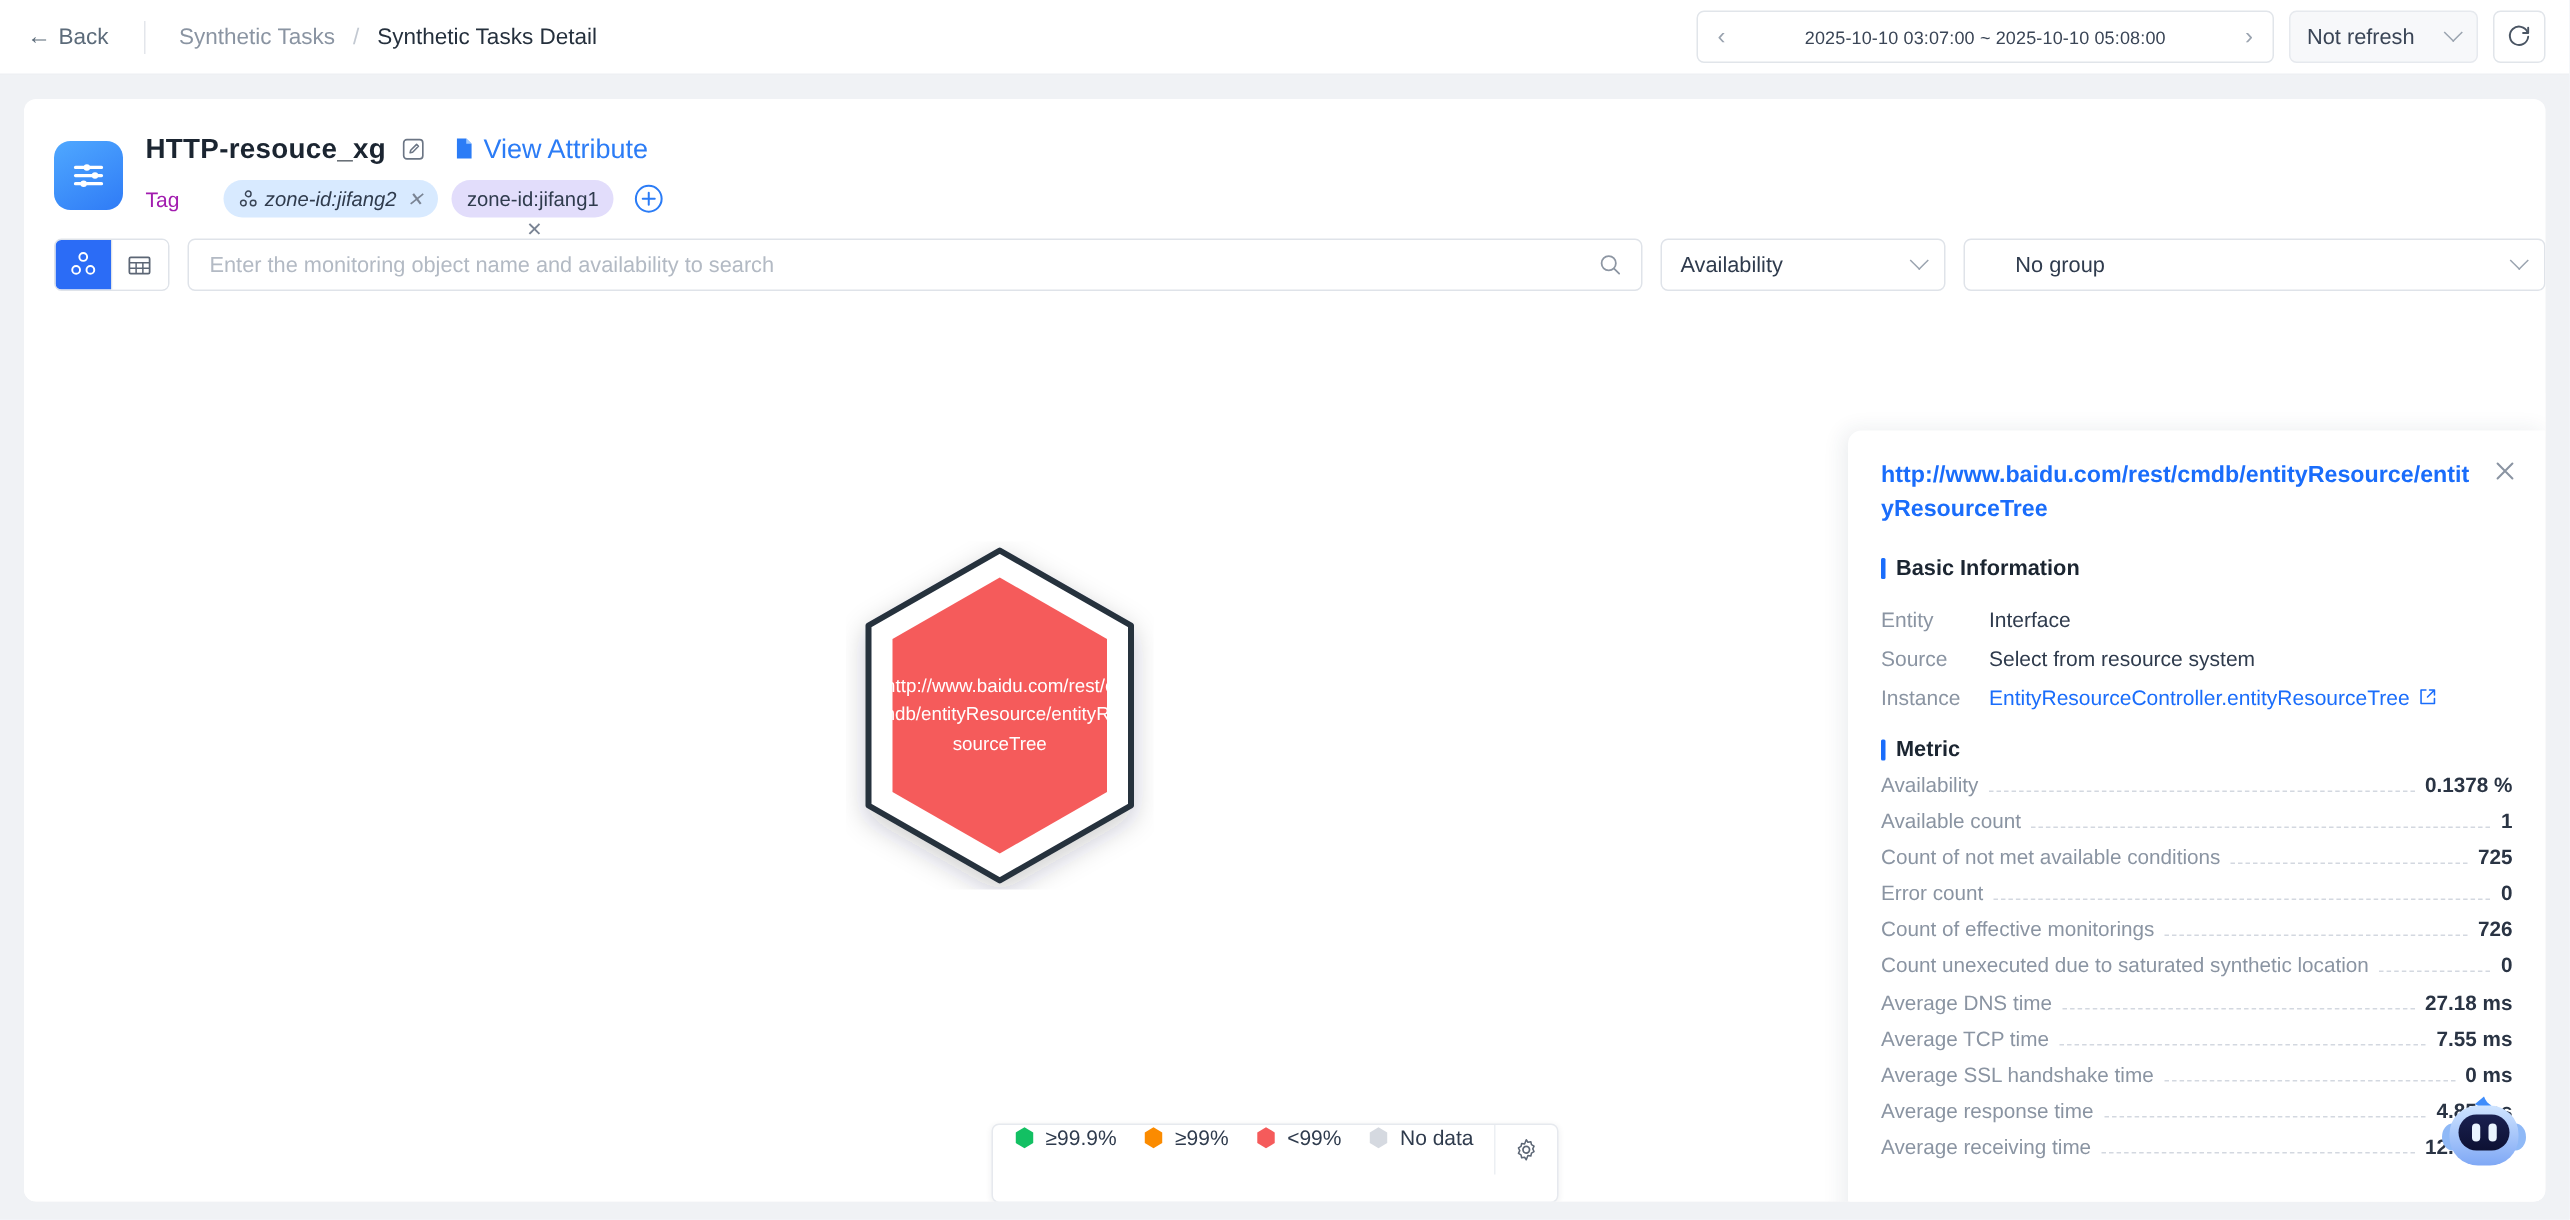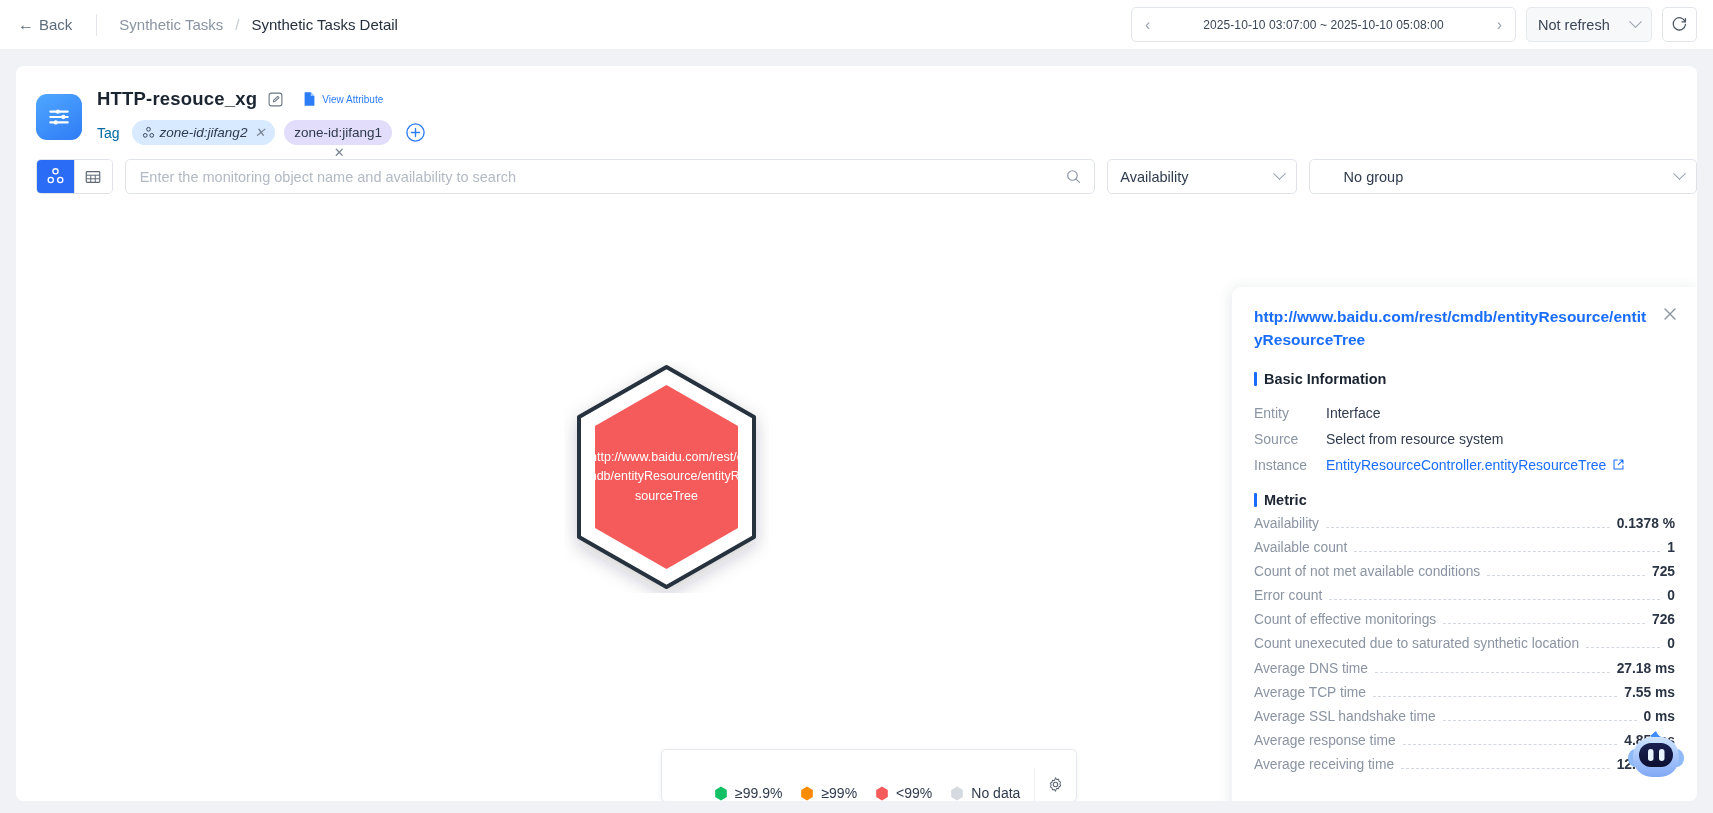--- a/index.html
+++ b/index.html
@@ -62,25 +62,25 @@
   .title-row { display: flex; align-items: center; padding: 22px 0 0 20px; }
   .app-icon {
     width: 46px; height: 46px; border-radius: 11px; flex: none;
     background: linear-gradient(150deg,#4fa8ff 0%, #2f7bf6 100%);
     display: flex; align-items: center; justify-content: center;
   }
   .title-main { margin-left: 15px; }
   .title-line1 { display: flex; align-items: center; gap: 10px; }
   .task-title { font-size: 18.5px; font-weight: bold; color: #1b2531; letter-spacing: .2px; }
   .edit-icon { cursor: pointer; display: inline-flex; }
-  .view-attr { display: inline-flex; align-items: center; gap: 5px; color: #2b7cf6; font-size: 10px;
+  .view-attr { display: inline-flex; align-items: center; gap: 5px; color: #2b7cf6; font-size: 18px;
                cursor: pointer; margin-left: 8px; }
 
   .title-line2 { display: flex; align-items: center; gap: 9px; margin-top: 10px; }
-  .tag-label { font-size: 14px; color: #0369a1; margin-right: 3px; }
+  .tag-label { font-size: 14px; color: #a21caf; margin-right: 20px; }
   .tag {
     height: 25px; border-radius: 13px; display: inline-flex; align-items: center; gap: 5px;
     padding: 0 10px; font-size: 13.5px; color: #2f3b4d;
   }
   .tag.t1 { background: #d8eaff; font-style: italic; }
   .tag.t2 { background: #e2ddfb; flex-direction: column; }
   .tag .x { color: #7a8494; font-size: 13px; cursor: pointer; margin-left: 2px; }
   .add-tag { margin-left: 4px; cursor: pointer; display: inline-flex; }
 
   
@@ -115,21 +115,21 @@
     position: absolute; left: 0; top: 0; width: 205px; height: 232px;
     display: flex; flex-direction: column; align-items: center; justify-content: center;
     color: #fff; font-size: 12.5px; line-height: 1.55; text-align: center; pointer-events: none;
     font-family: "Liberation Sans", sans-serif;
   }
 
   
   .legend {
     position: absolute; left: 645px; top: 487px; height: 53px;
     background: #fff; border: 1px solid #e6e9ee; border-radius: 5px;
-    display: flex; align-items: flex-end; box-shadow: 0 1px 4px rgba(30,40,60,.07); padding-left: 38px;
+    display: flex; align-items: flex-start; box-shadow: 0 1px 4px rgba(30,40,60,.07);
   }
   .legend-items { display: flex; align-items: center; gap: 18px; padding: 0 14px; }
   .legend-item { display: flex; align-items: center; gap: 7px; font-size: 14px; color: #2f3b4d; }
   .hexswatch { width: 14px; height: 15px; display: block; }
   .legend-gear { width: 42px; height: 33px; border-left: 1px solid #eceff3;
                  display: flex; align-items: center; justify-content: center; cursor: pointer; }
 
   
   .panel {
     position: absolute; right: 0; top: 221px; width: 465px; height: 592px;

